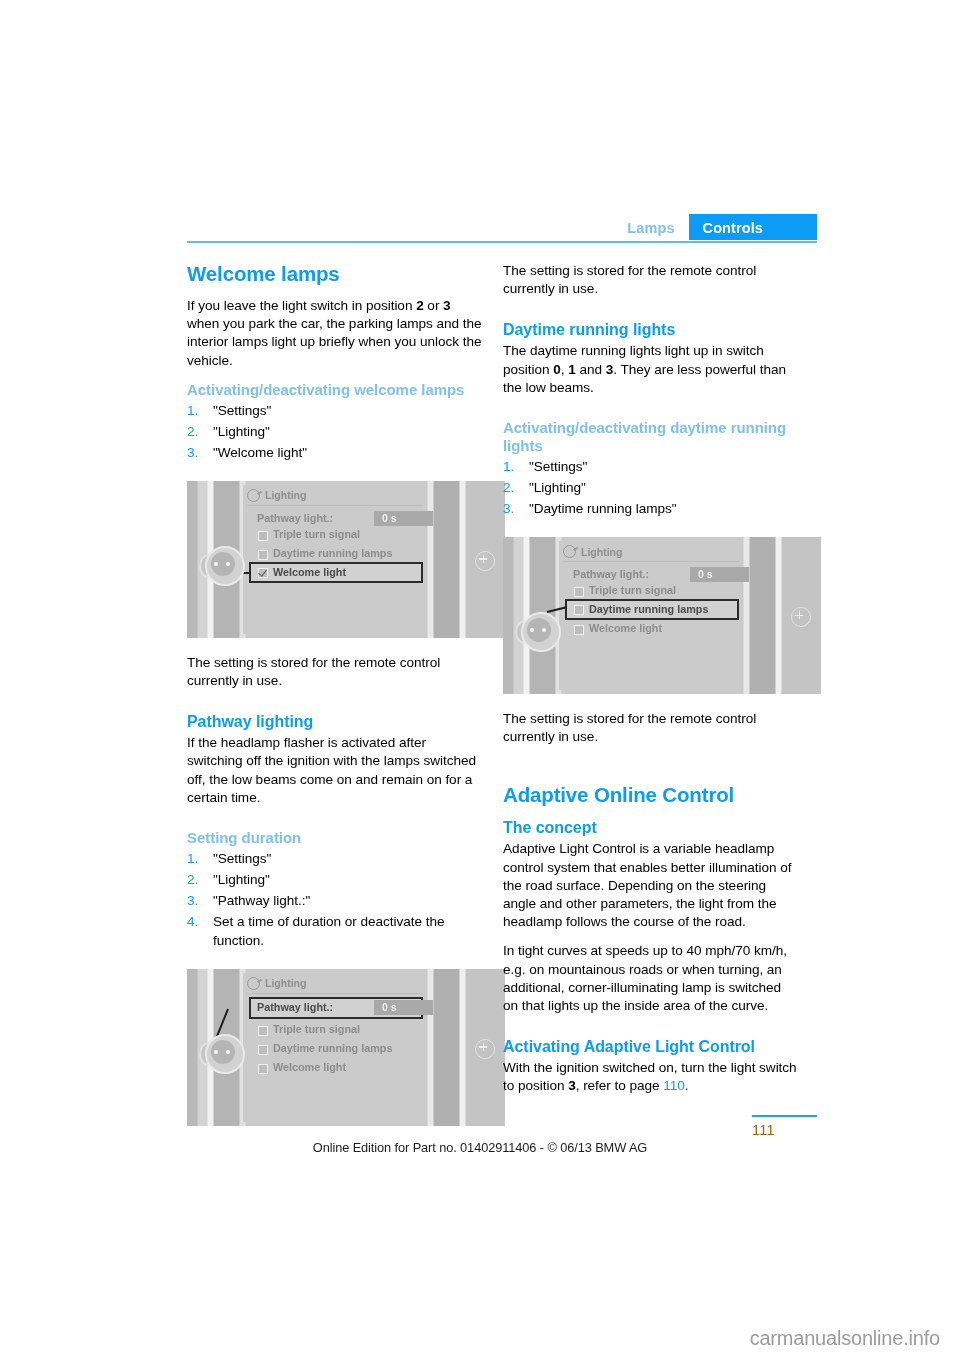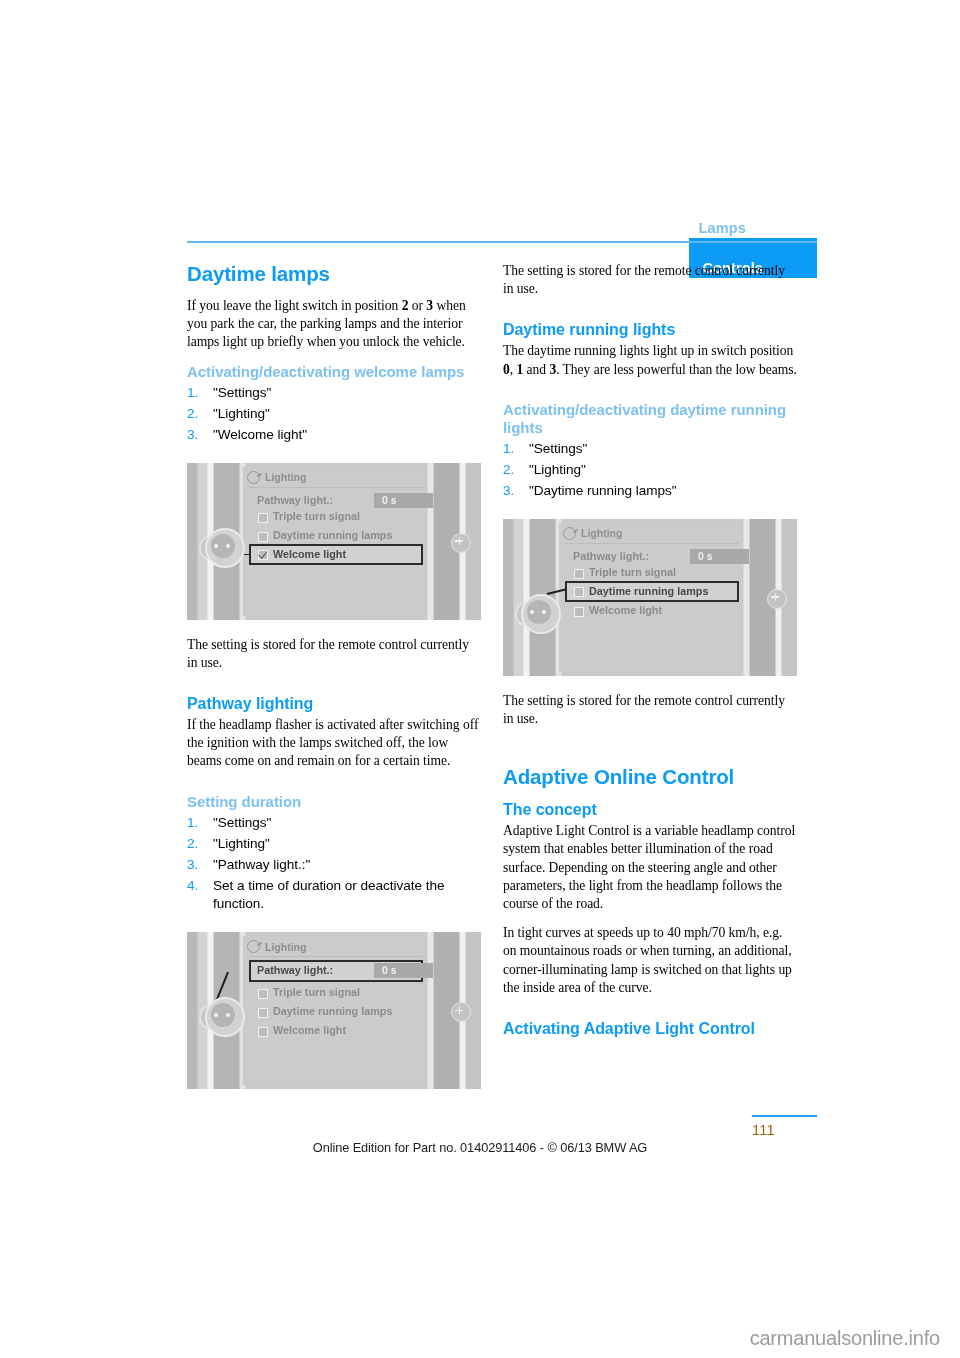--- a/index.html
+++ b/index.html
@@ -30,36 +30,35 @@
     width: 630px;
     height: 30px;
   }
   .header-tabs {
     position: absolute;
     right: 0;
     top: 0;
     display: flex;
     align-items: stretch;
     height: 26px;
-    flex-direction: column;
   }
   .tab-inactive {
     color: #7EC1F0;
     font-size: 14.5px;
     font-weight: bold;
     padding: 4px 14px 0 10px;
     letter-spacing: 0.1px;
     line-height: 20px;
   }
   .tab-active {
     background: #0C9BF5;
     color: #ffffff;
     font-size: 14.5px;
     font-weight: bold;
-    padding: 20px 54px 0 14px;
+    padding: 4px 54px 0 14px;
     line-height: 20px;
     letter-spacing: 0.1px;
   }
   .header-rule {
     position: absolute;
     left: 187px;
     top: 241px;
     width: 630px;
     height: 1.6px;
     background: #62B9EE;
@@ -98,21 +97,20 @@
     margin: 0 0 3px 0;
     line-height: 18px;
     letter-spacing: -0.05px;
   }
   p.body {
     color: #010101;
     font-size: 13.6px;
     line-height: 18.2px;
     margin: 0 0 11px 0;
     letter-spacing: -0.05px;
-    font-family: Liberation Serif, serif;
   }
   .spacer-sm { height: 11px; }
   .spacer-md { height: 16px; }
   .spacer-lg { height: 26px; }
 
   b, .b { font-weight: bold; }
   .pglink { color: #0C9BF5; }
 
   
   ol.steps {
@@ -141,20 +139,21 @@
     font-size: 13.6px;
   }
 
   
   .figure {
     position: relative;
     width: 294px;
     height: 157px;
     background: #c9c9c9;
     overflow: hidden;
+    padding-left: 24px;
   }
   .figure.right { width: 294px; height: 157px; }
 
   .fig-bg {
     position: absolute;
     inset: 0;
     background:
       linear-gradient(90deg,
         #b9b9b9 0px, #b9b9b9 10px,
         #d3d3d3 11px, #d3d3d3 20px,
@@ -346,21 +345,21 @@
   <div class="header">
     <div class="header-tabs">
       <div class="tab-inactive">Lamps</div>
       <div class="tab-active">Controls</div>
     </div>
   </div>
   <div class="header-rule"></div>
 
   <div class="col col-left">
 
-    <h1 class="sec">Daytime lamps</h1>
+    <h1 class="sec">Welcome lamps</h1>
 
     <p class="body"><span>If you leave the light switch in position </span><b>2</b><span> or </span><b>3</b><span> when you park the car, the parking lamps and the interior lamps light up briefly when you unlock the vehicle.</span></p>
 
     <h3 class="subsub">Activating/deactivating welcome lamps</h3>
 
     <ol class="steps">
       <li>"Settings"</li>
       <li>"Lighting"</li>
       <li>"Welcome light"</li>
     </ol>
@@ -519,20 +518,21 @@
 
     <h1 class="sec">Adaptive Online Control</h1>
 
     <h2 class="sub">The concept</h2>
     <p class="body">Adaptive Light Control is a variable headlamp control system that enables better illumination of the road surface. Depending on the steering angle and other parameters, the light from the headlamp follows the course of the road.</p>
     <p class="body">In tight curves at speeds up to 40 mph/70 km/h, e.g. on mountainous roads or when turning, an additional, corner-illuminating lamp is switched on that lights up the inside area of the curve.</p>
 
     <div class="spacer-sm"></div>
 
     <h2 class="sub">Activating Adaptive Light Control</h2>
+    <p class="body"><span>With the ignition switched on, turn the light switch to position </span><b>3</b><span>, refer to page </span><span class="pglink">110</span><span>.</span></p>
 
   </div>
 
   <div class="footer-rule"></div>
   <div class="page-number">111</div>
   <div class="online-edition">Online Edition for Part no. 01402911406 - © 06/13 BMW AG</div>
   <div class="watermark">carmanualsonline.info</div>
 
 </div>
 

